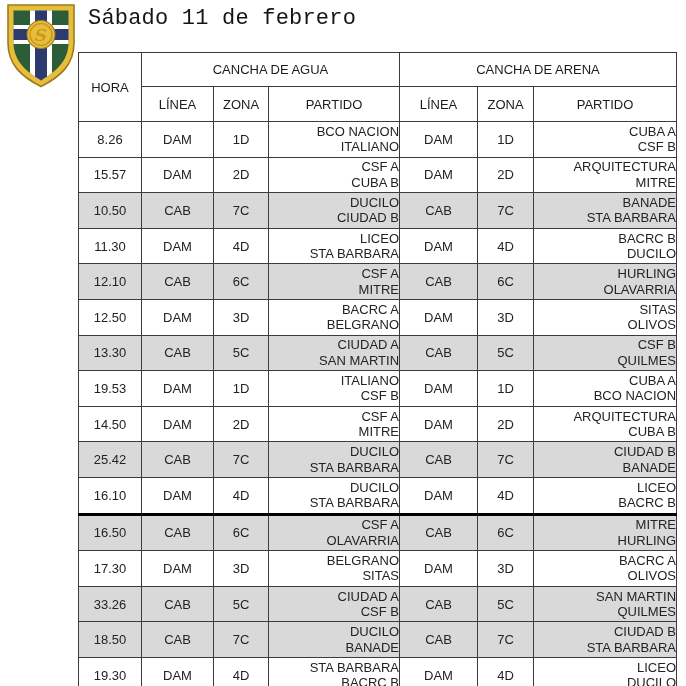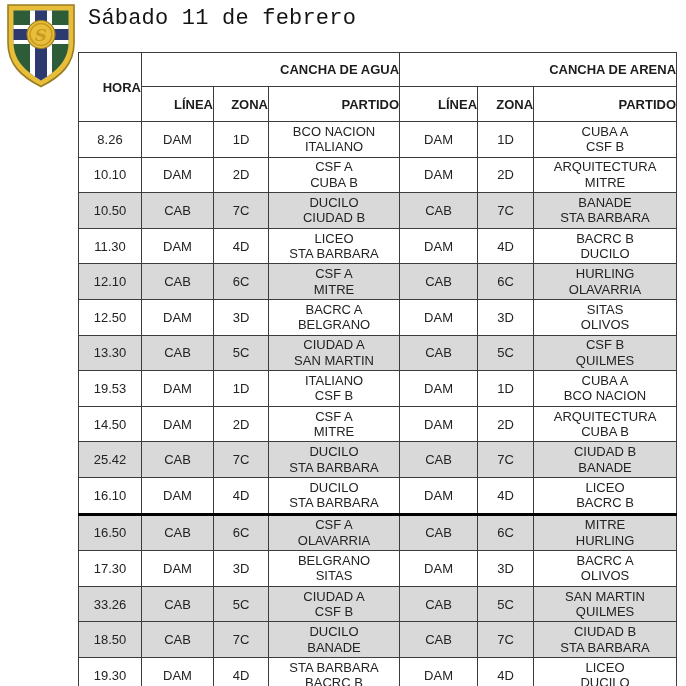--- a/index.html
+++ b/index.html
@@ -11,26 +11,26 @@
   .page-title{
     position:absolute;left:88px;top:6px;font-size:22px;letter-spacing:.2px;color:#141414;font-family:Liberation Mono, monospace;
   }
   table.schedule{
     position:absolute;left:78px;top:52px;width:598px;
     border-collapse:collapse;table-layout:fixed;
   }
   table.schedule th, table.schedule td{
     border:1px solid #3c3c3c;padding:0;overflow:hidden;white-space:nowrap;
   }
-  th{font-weight:bold;font-size:13px;text-align:right;}
+  th{font-weight:normal;font-size:13px;text-align:center;}
   th.group{height:33px;}
   th.sub{height:34px;}
   th.hora-h{font-size:13px;border-radius:15px;}
   td{font-size:13px;text-align:center;vertical-align:middle;height:34.6px;}
-  td.partido{text-align:center;padding-left:5px;line-height:15.5px;font-size:13px;}
+  td.partido{text-align:right;padding-left:5px;line-height:15.5px;font-size:13px;}
   tr.shaded td{background:#d9d9d9;}
   tr.thick-top td{border-top:3px solid #000000;}
   tbody td{color:#232323;}
 </style>
 </head>
 <body>
 
 <div class="logo">
   <svg viewBox="0 0 74 89" width="74" height="89">
     <path d="M4 4 H70 V42 C70 63 57 75.5 37 85.5 C17 75.5 4 63 4 42 Z" fill="#e7bd3a" stroke="#9a7d1f" stroke-width="1.6"></path>
@@ -87,21 +87,21 @@
           <div>ITALIANO</div>
         </td>
         <td>DAM</td>
         <td>1D</td>
         <td class="partido">
           <div>CUBA A</div>
           <div>CSF B</div>
         </td>
       </tr>
       <tr>
-        <td>10.10</td>
+        <td>15.57</td>
         <td>DAM</td>
         <td>2D</td>
         <td class="partido">
           <div>CSF A</div>
           <div>CUBA B</div>
         </td>
         <td>DAM</td>
         <td>2D</td>
         <td class="partido">
           <div>ARQUITECTURA</div>

